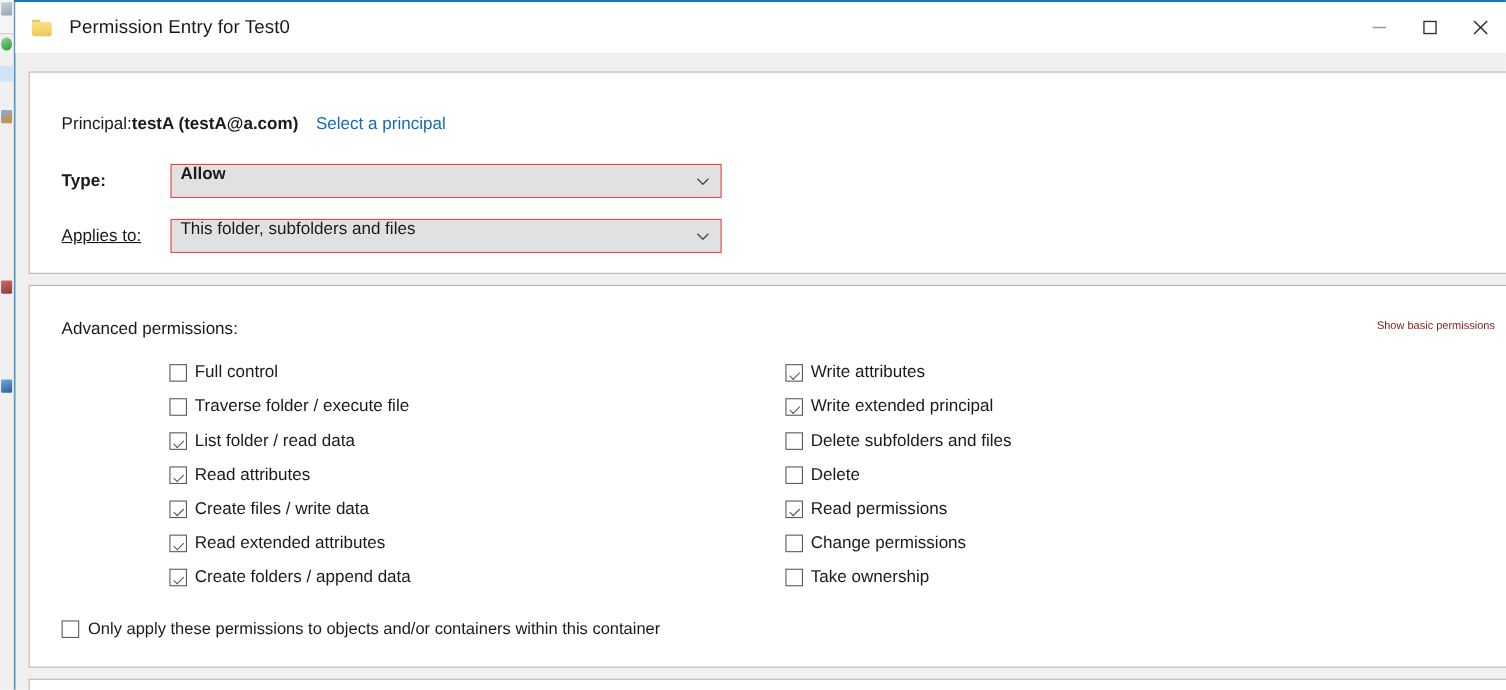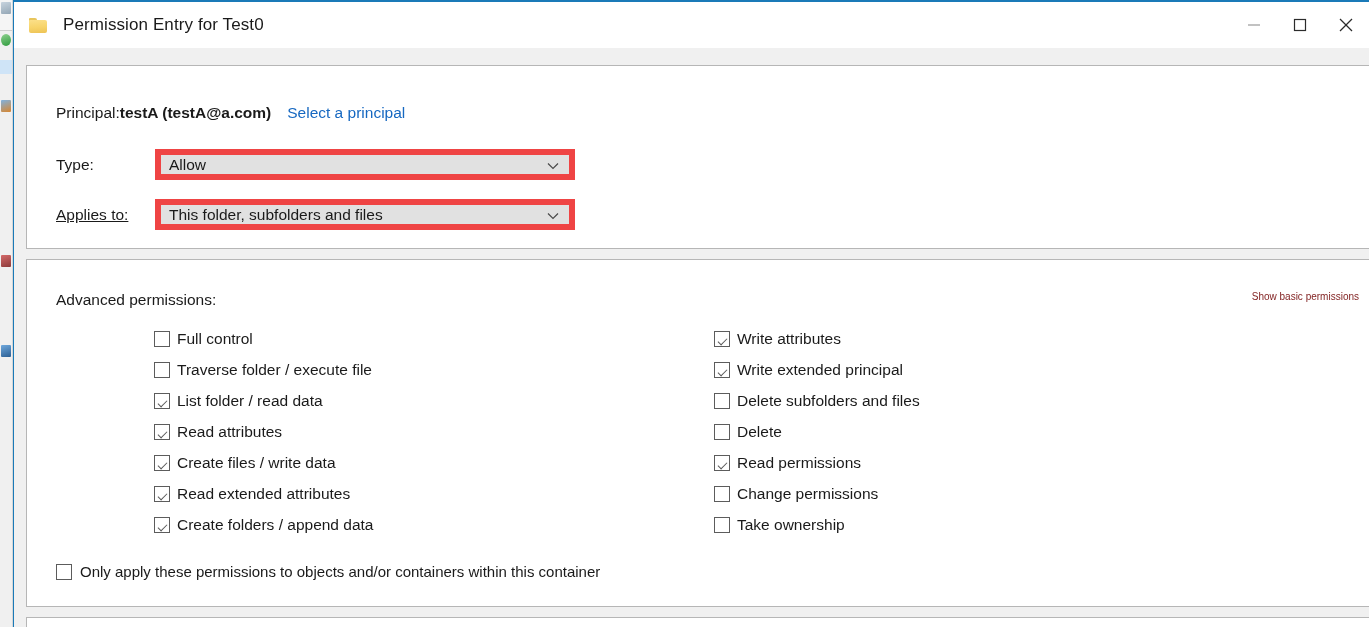--- a/index.html
+++ b/index.html
@@ -158,34 +158,34 @@
     font-weight: bold;
   }
   .link {
     font-size: 15.5px;
     color: #1668c1;
     margin-left: 16px;
     cursor: pointer;
     white-space: nowrap;
   }
 
-  #r-type { left: 29px; top: 83px; }
+  #r-type { left: 29px; top: 83px; font-weight: bold; }
   #r-applies { left: 29px; top: 133px; }
   #lbl-type { width: 99px; }
   #lbl-applies { width: 99px; text-decoration: underline; }
 
   .combo {
     position: relative;
-    width: 420px;
+    width: 501px;
     height: 31px;
     background: #e1e1e1;
-    border: 6px solid #ef4444;
+    border: 1px solid #ef4444;
     box-sizing: border-box;
     display: flex;
-    align-items: flex-end;
+    align-items: flex-start;
     cursor: default;
   }
   .combo .val {
     font-size: 15.5px;
     color: #1a1a1a;
     padding-left: 8px;
     white-space: nowrap;
     overflow: hidden;
   }
   .combo .chev {

